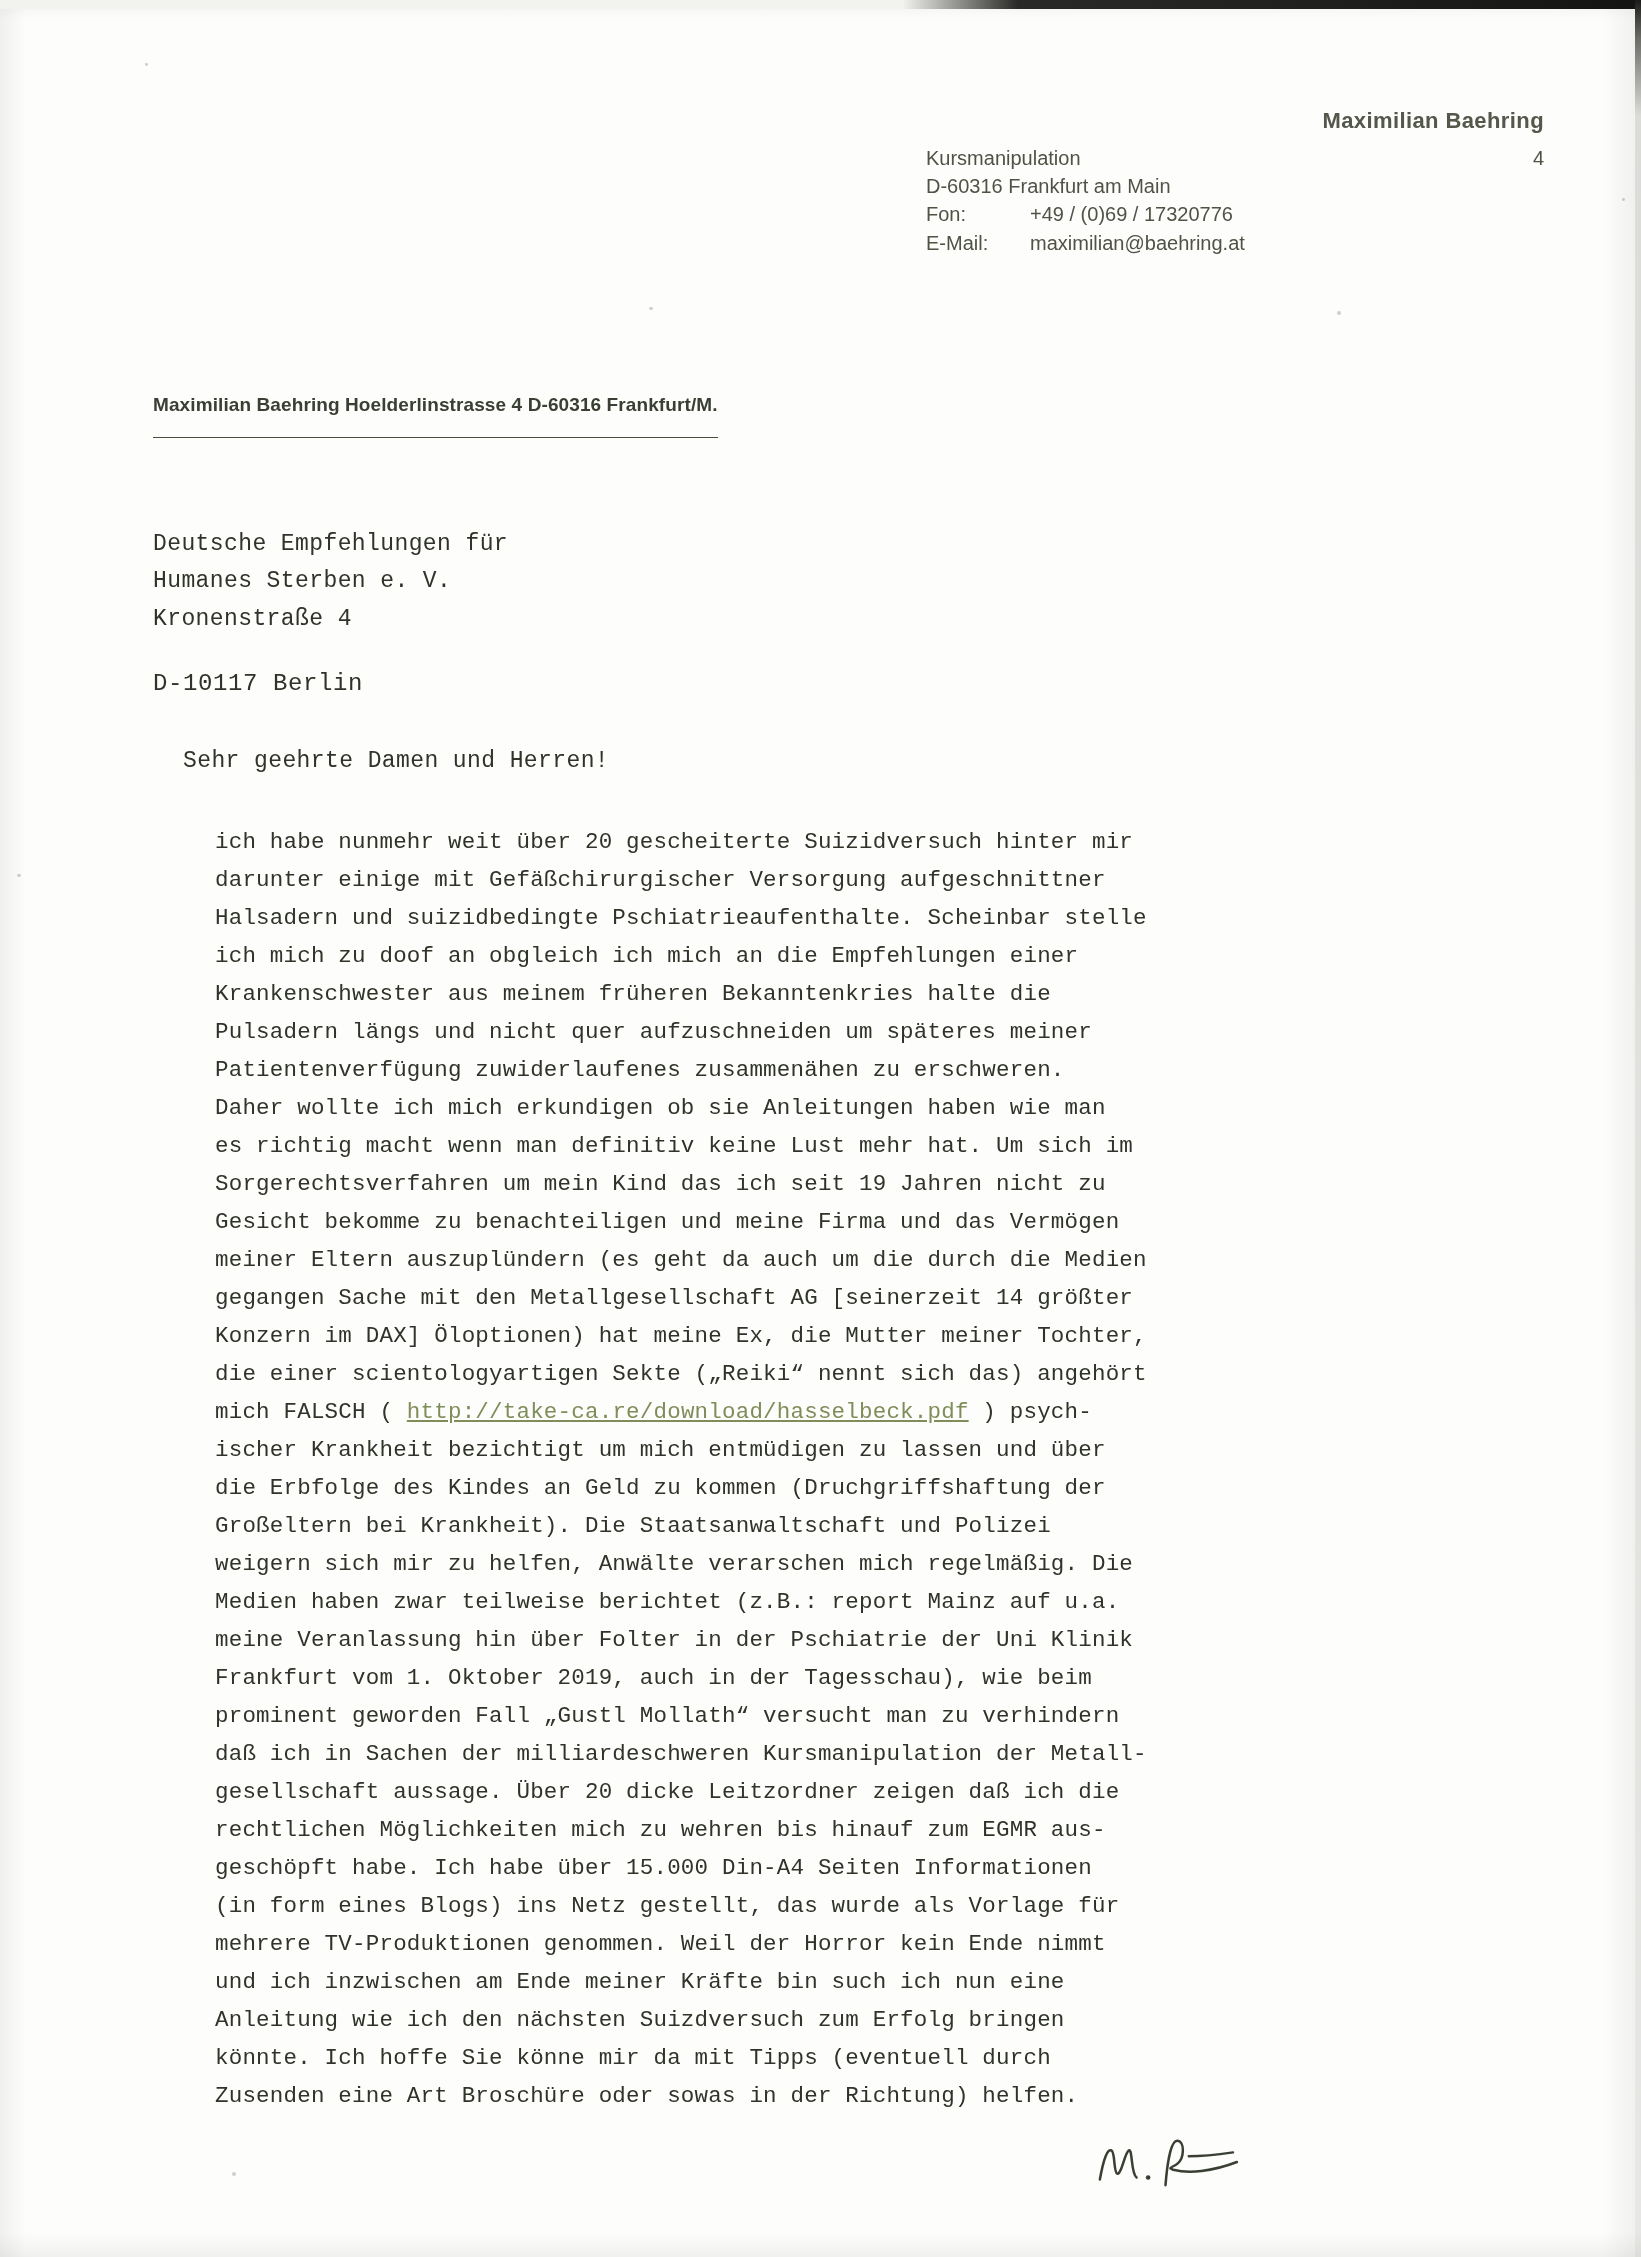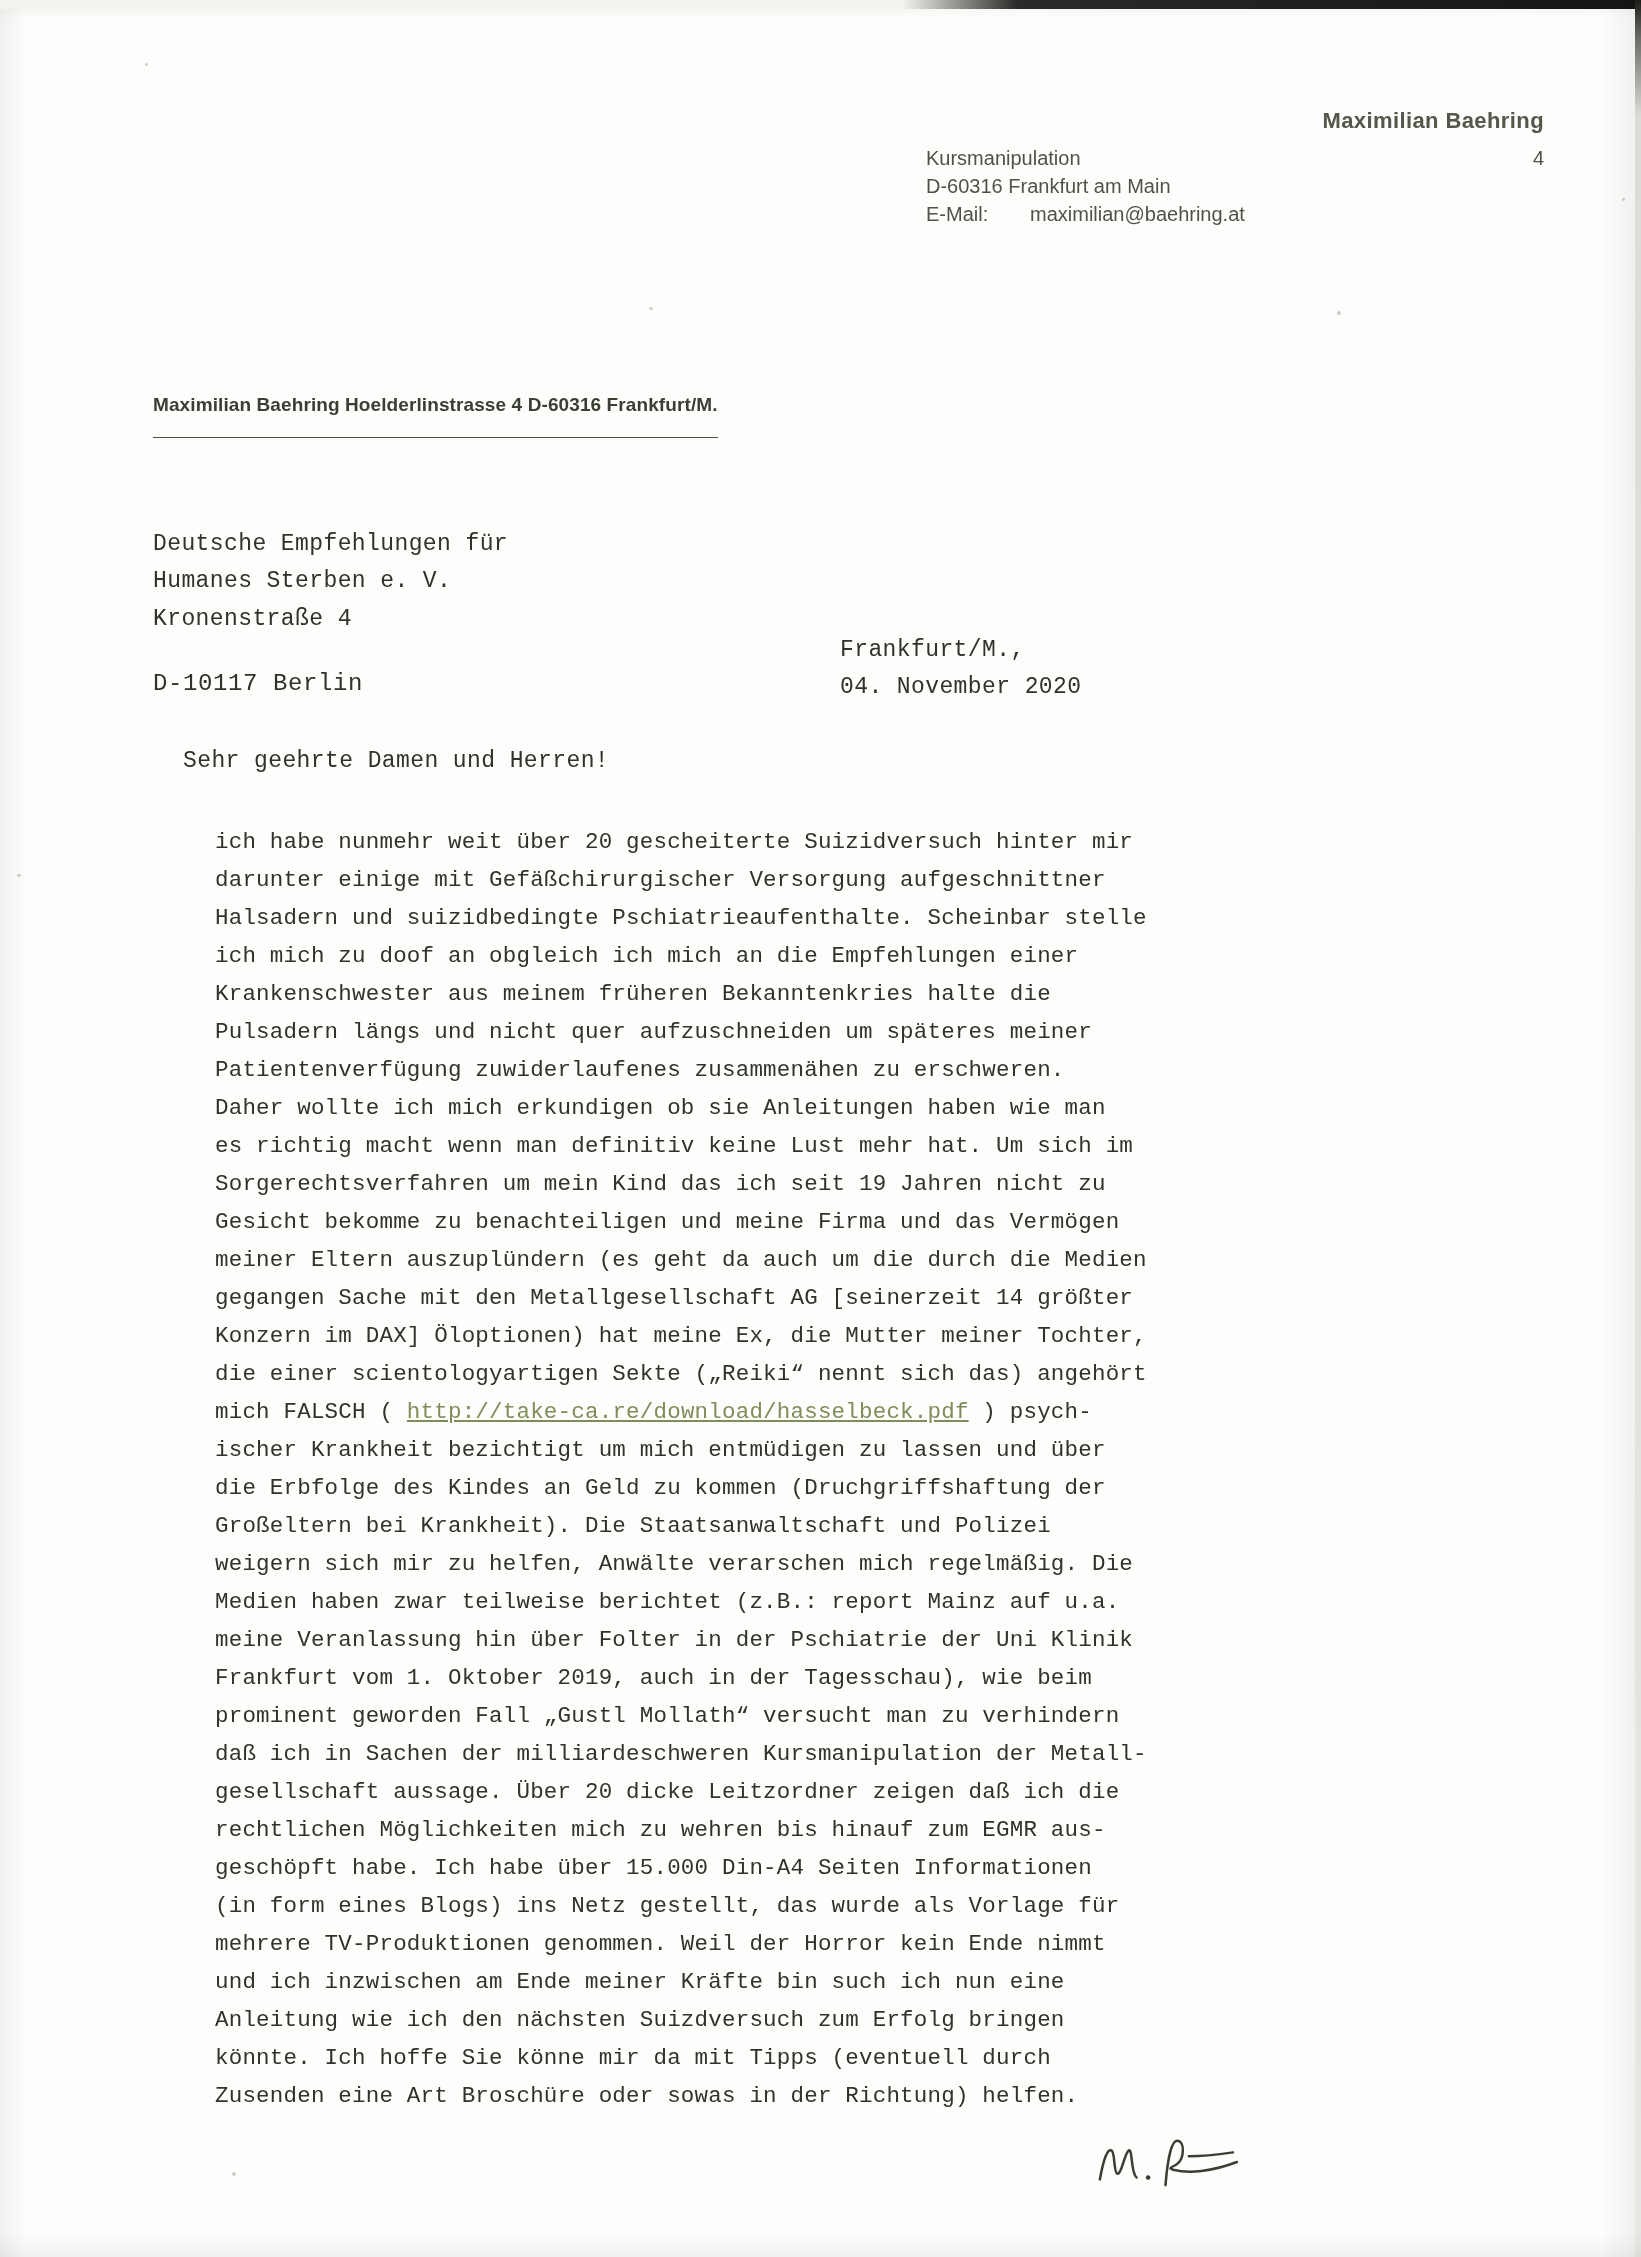--- a/index.html
+++ b/index.html
@@ -185,38 +185,38 @@
   <div class="scan-edge-right"></div>
 
   <div class="letterhead">
     <div class="lh-name">Maximilian Baehring</div>
     <div class="lh-addr">
       <span class="street">Kursmanipulation</span>
       <span class="num">4</span>
     </div>
     <div class="lh-city">D-60316  Frankfurt am Main</div>
     <div class="lh-line">
+      <span class="lbl">Fon:</span>
+      <span class="val">+49 / (0)69 / 17320776</span>
+    </div>
+    <div class="lh-line">
       <span class="lbl">E-Mail:</span>
       <span class="val">maximilian@baehring.at</span>
     </div>
   </div>
 
   <div class="return-address">Maximilian Baehring Hoelderlinstrasse 4 D-60316 Frankfurt/M.</div>
 
   <div class="recipient">
     <div>Deutsche Empfehlungen für</div>
     <div>Humanes Sterben e. V.</div>
     <div>Kronenstraße 4</div>
     <div class="city">D-10117 Berlin</div>
   </div>
 
-  <div class="dateblock">
-    <div>Frankfurt/M.,</div>
-    <div>04. November 2020</div>
-  </div>
 
   <div class="salutation">Sehr geehrte Damen und Herren!</div>
 
   <div class="body-text"><span>ich habe nunmehr weit über 20 gescheiterte Suizidversuch hinter mir
 darunter einige mit Gefäßchirurgischer Versorgung aufgeschnittner
 Halsadern und suizidbedingte Pschiatrieaufenthalte. Scheinbar stelle
 ich mich zu doof an obgleich ich mich an die Empfehlungen einer
 Krankenschwester aus meinem früheren Bekanntenkries halte die
 Pulsadern längs und nicht quer aufzuschneiden um späteres meiner
 Patientenverfügung zuwiderlaufenes zusammenähen zu erschweren.

